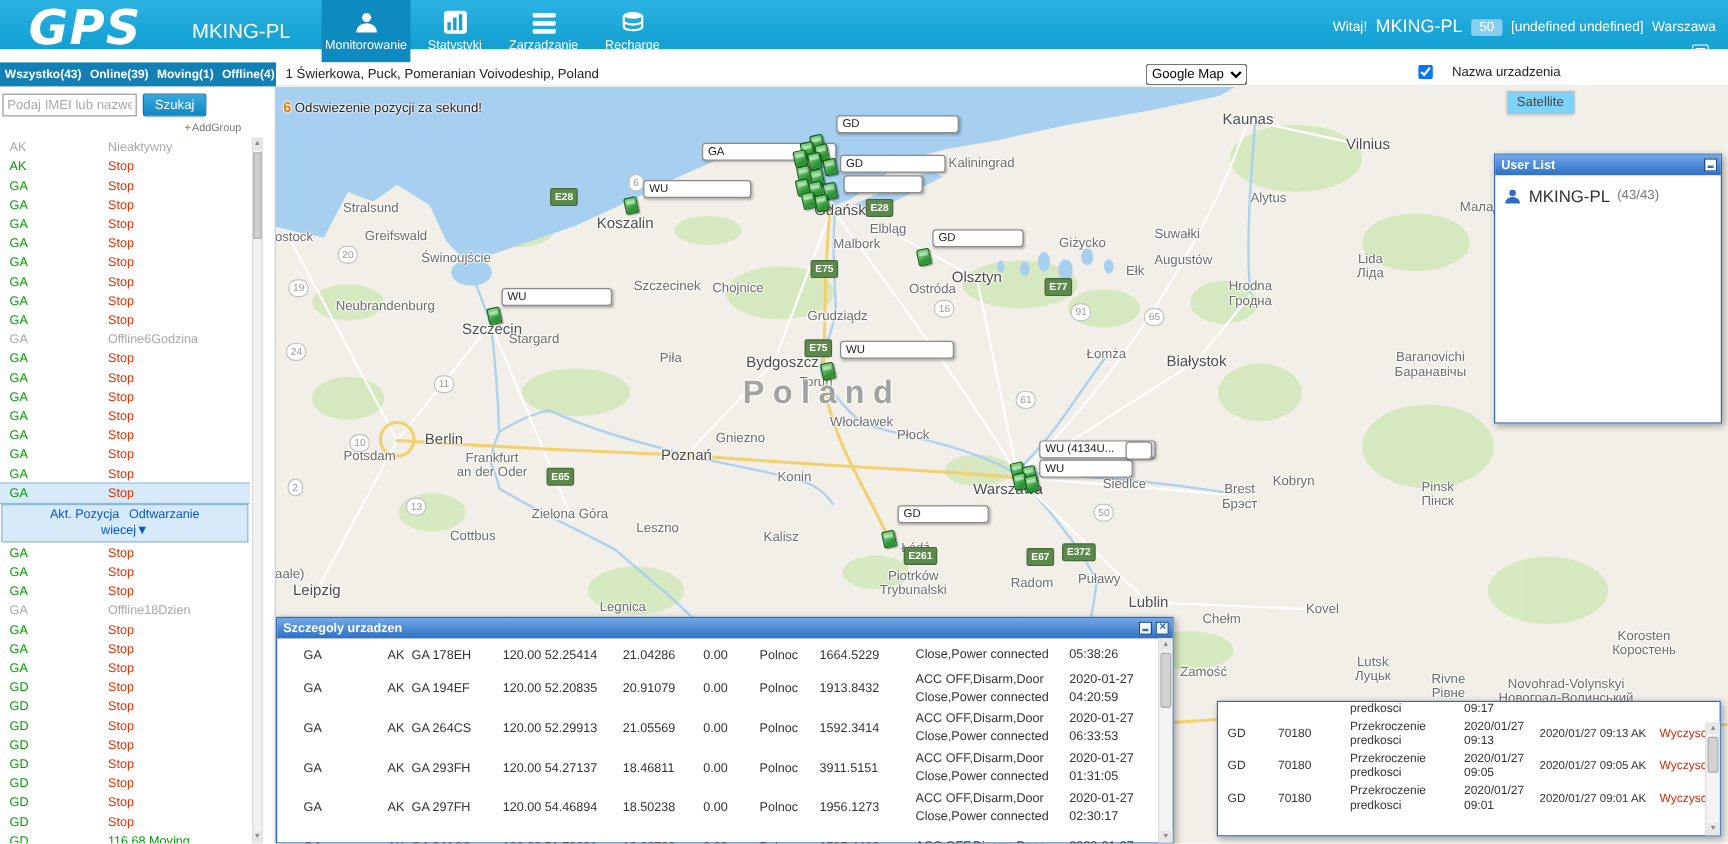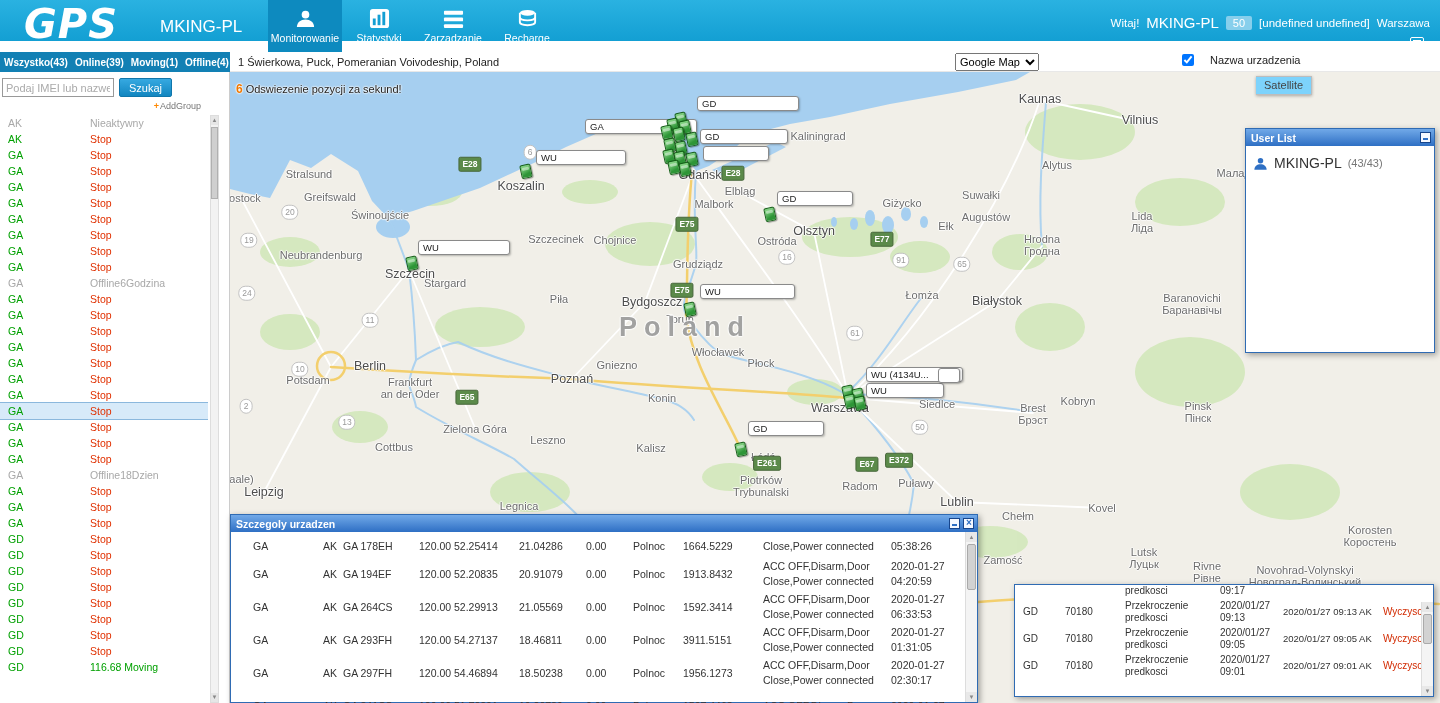--- a/index.html
+++ b/index.html
@@ -323,20 +323,24 @@
         <div class="device-row">
           <span class="device-name">GA</span>
           <span class="device-status">Stop</span>
         </div>
 
       </div>
       <div class="device-item stop selected">
         <div class="device-row">
           <span class="device-name">GA</span>
           <span class="device-status">Stop</span>
+        </div>
+        <div class="dev-actions">
+          <span class="al">Akt. Pozycja</span><span class="al">Odtwarzanie</span>
+          <span class="more">wiecej▼</span>
         </div>
       </div>
       <div class="device-item stop">
         <div class="device-row">
           <span class="device-name">GA</span>
           <span class="device-status">Stop</span>
         </div>
 
       </div>
       <div class="device-item stop">

